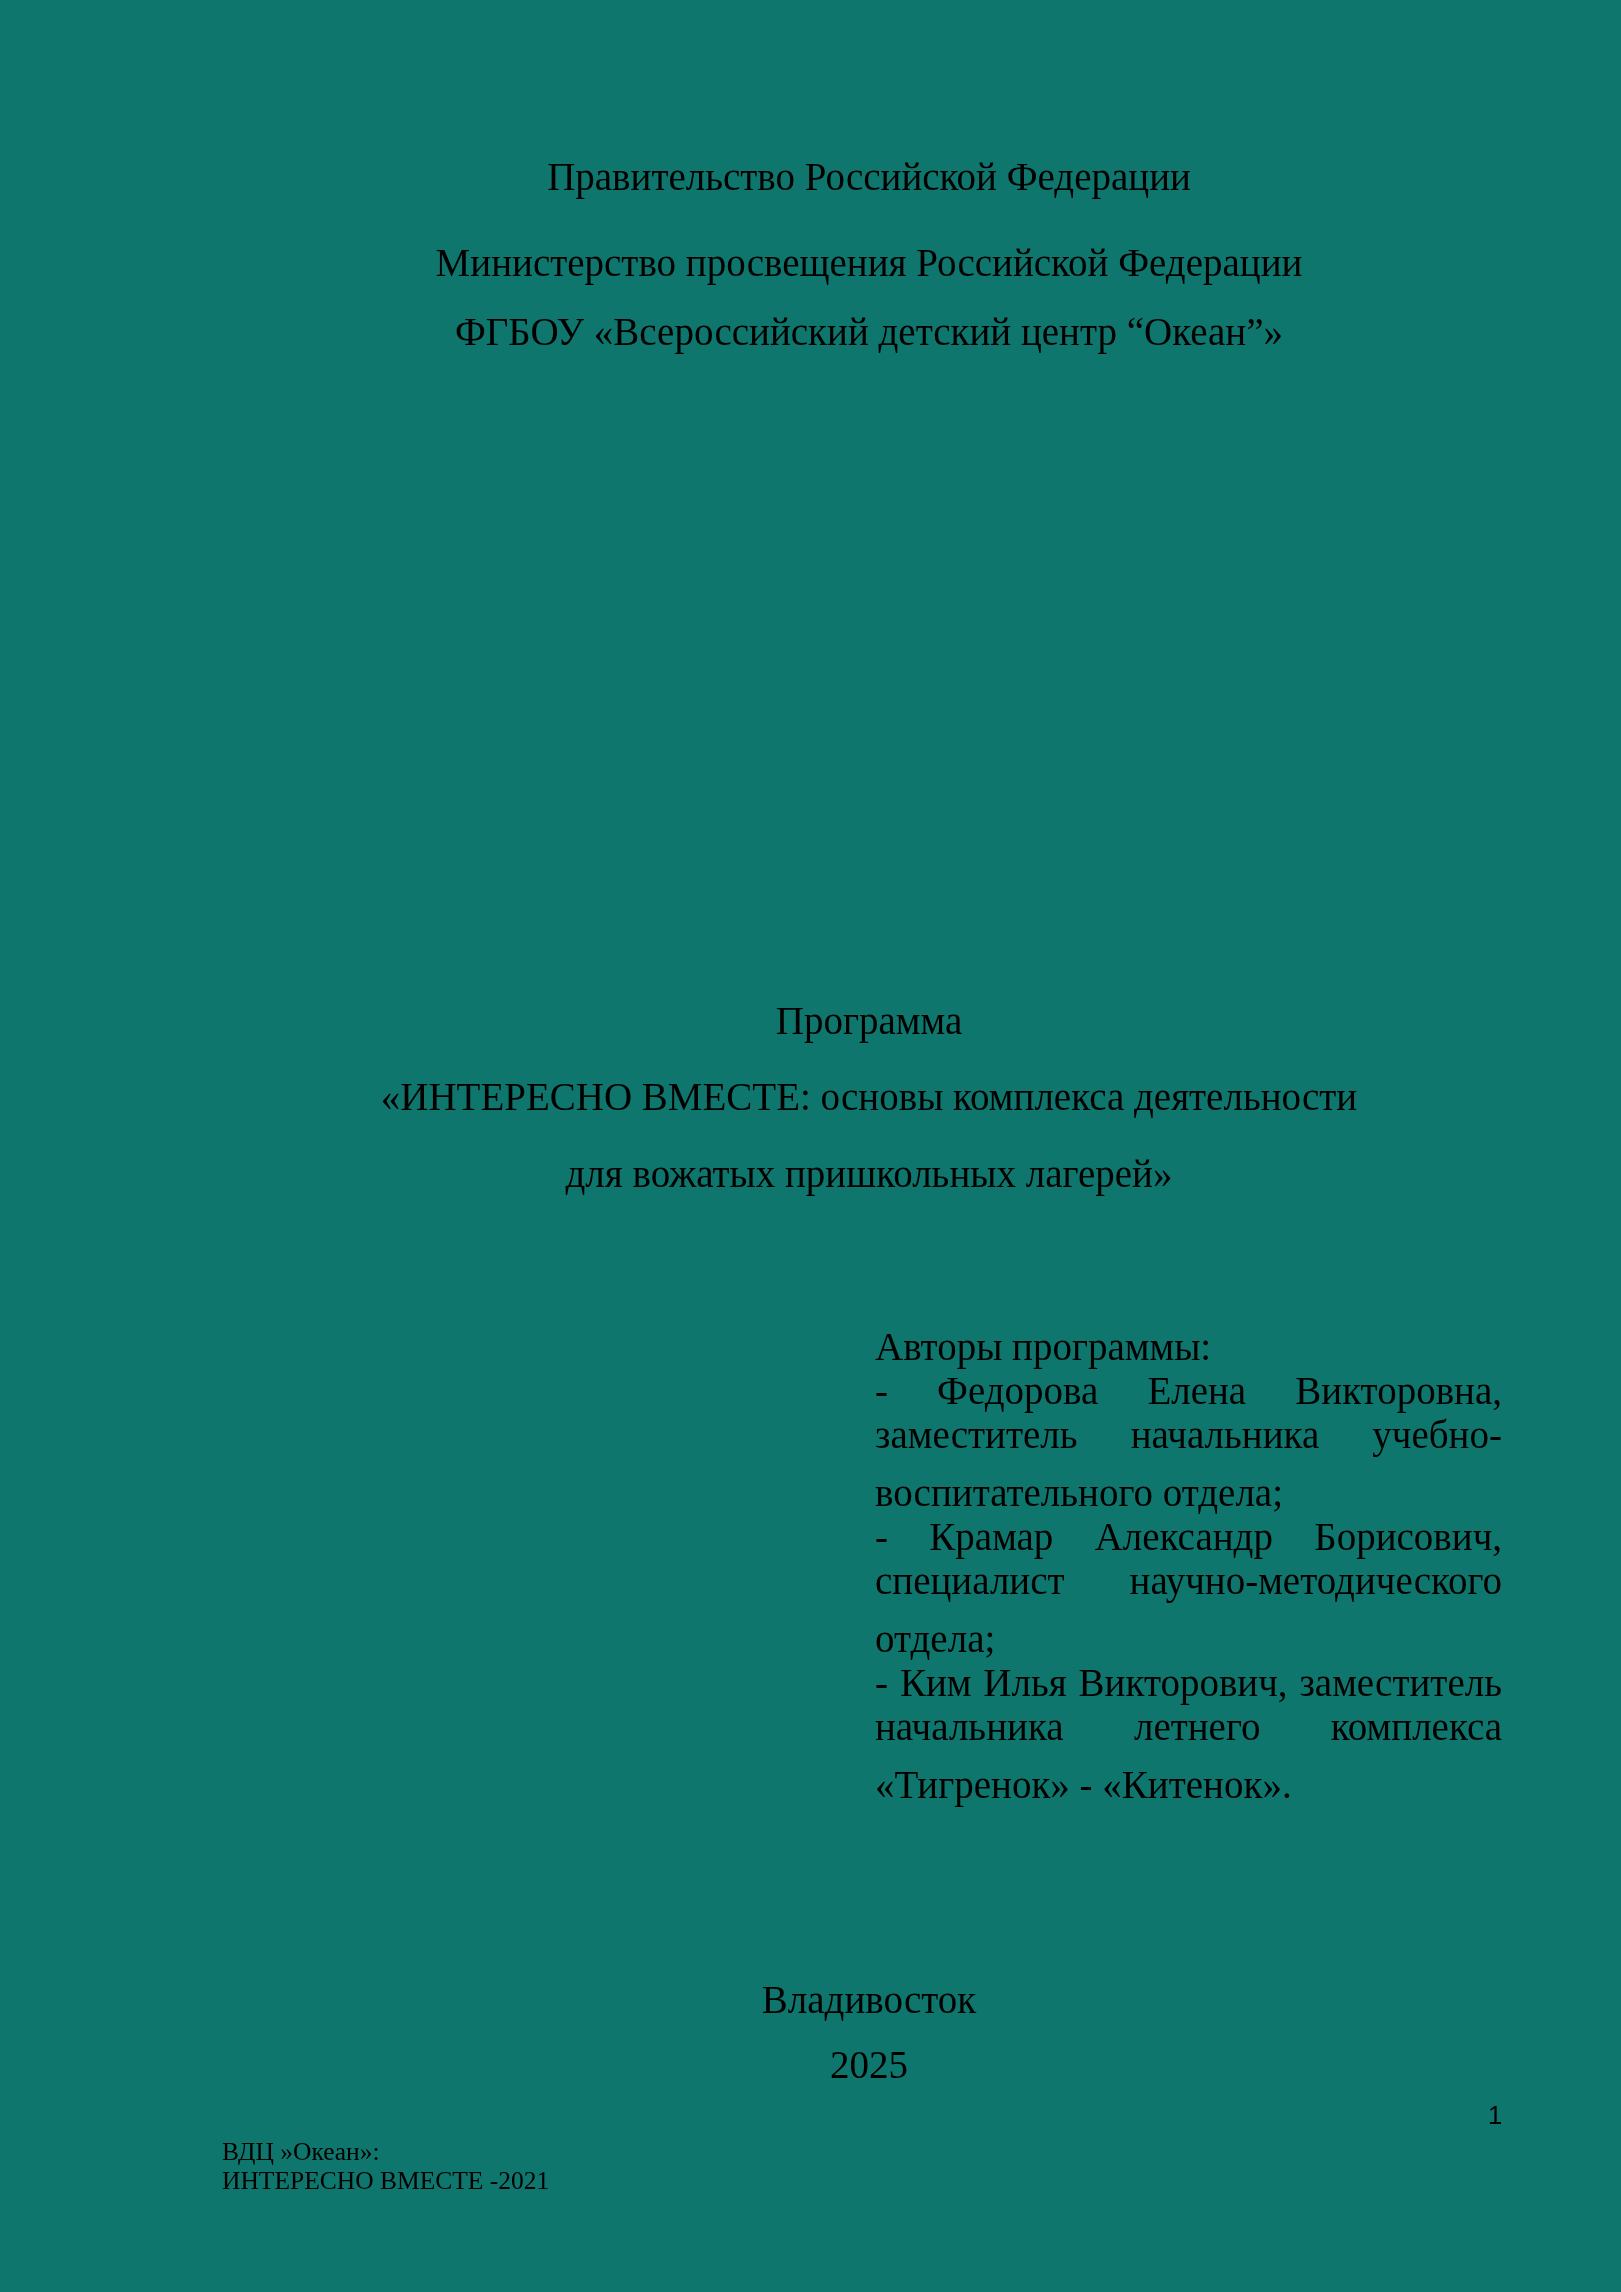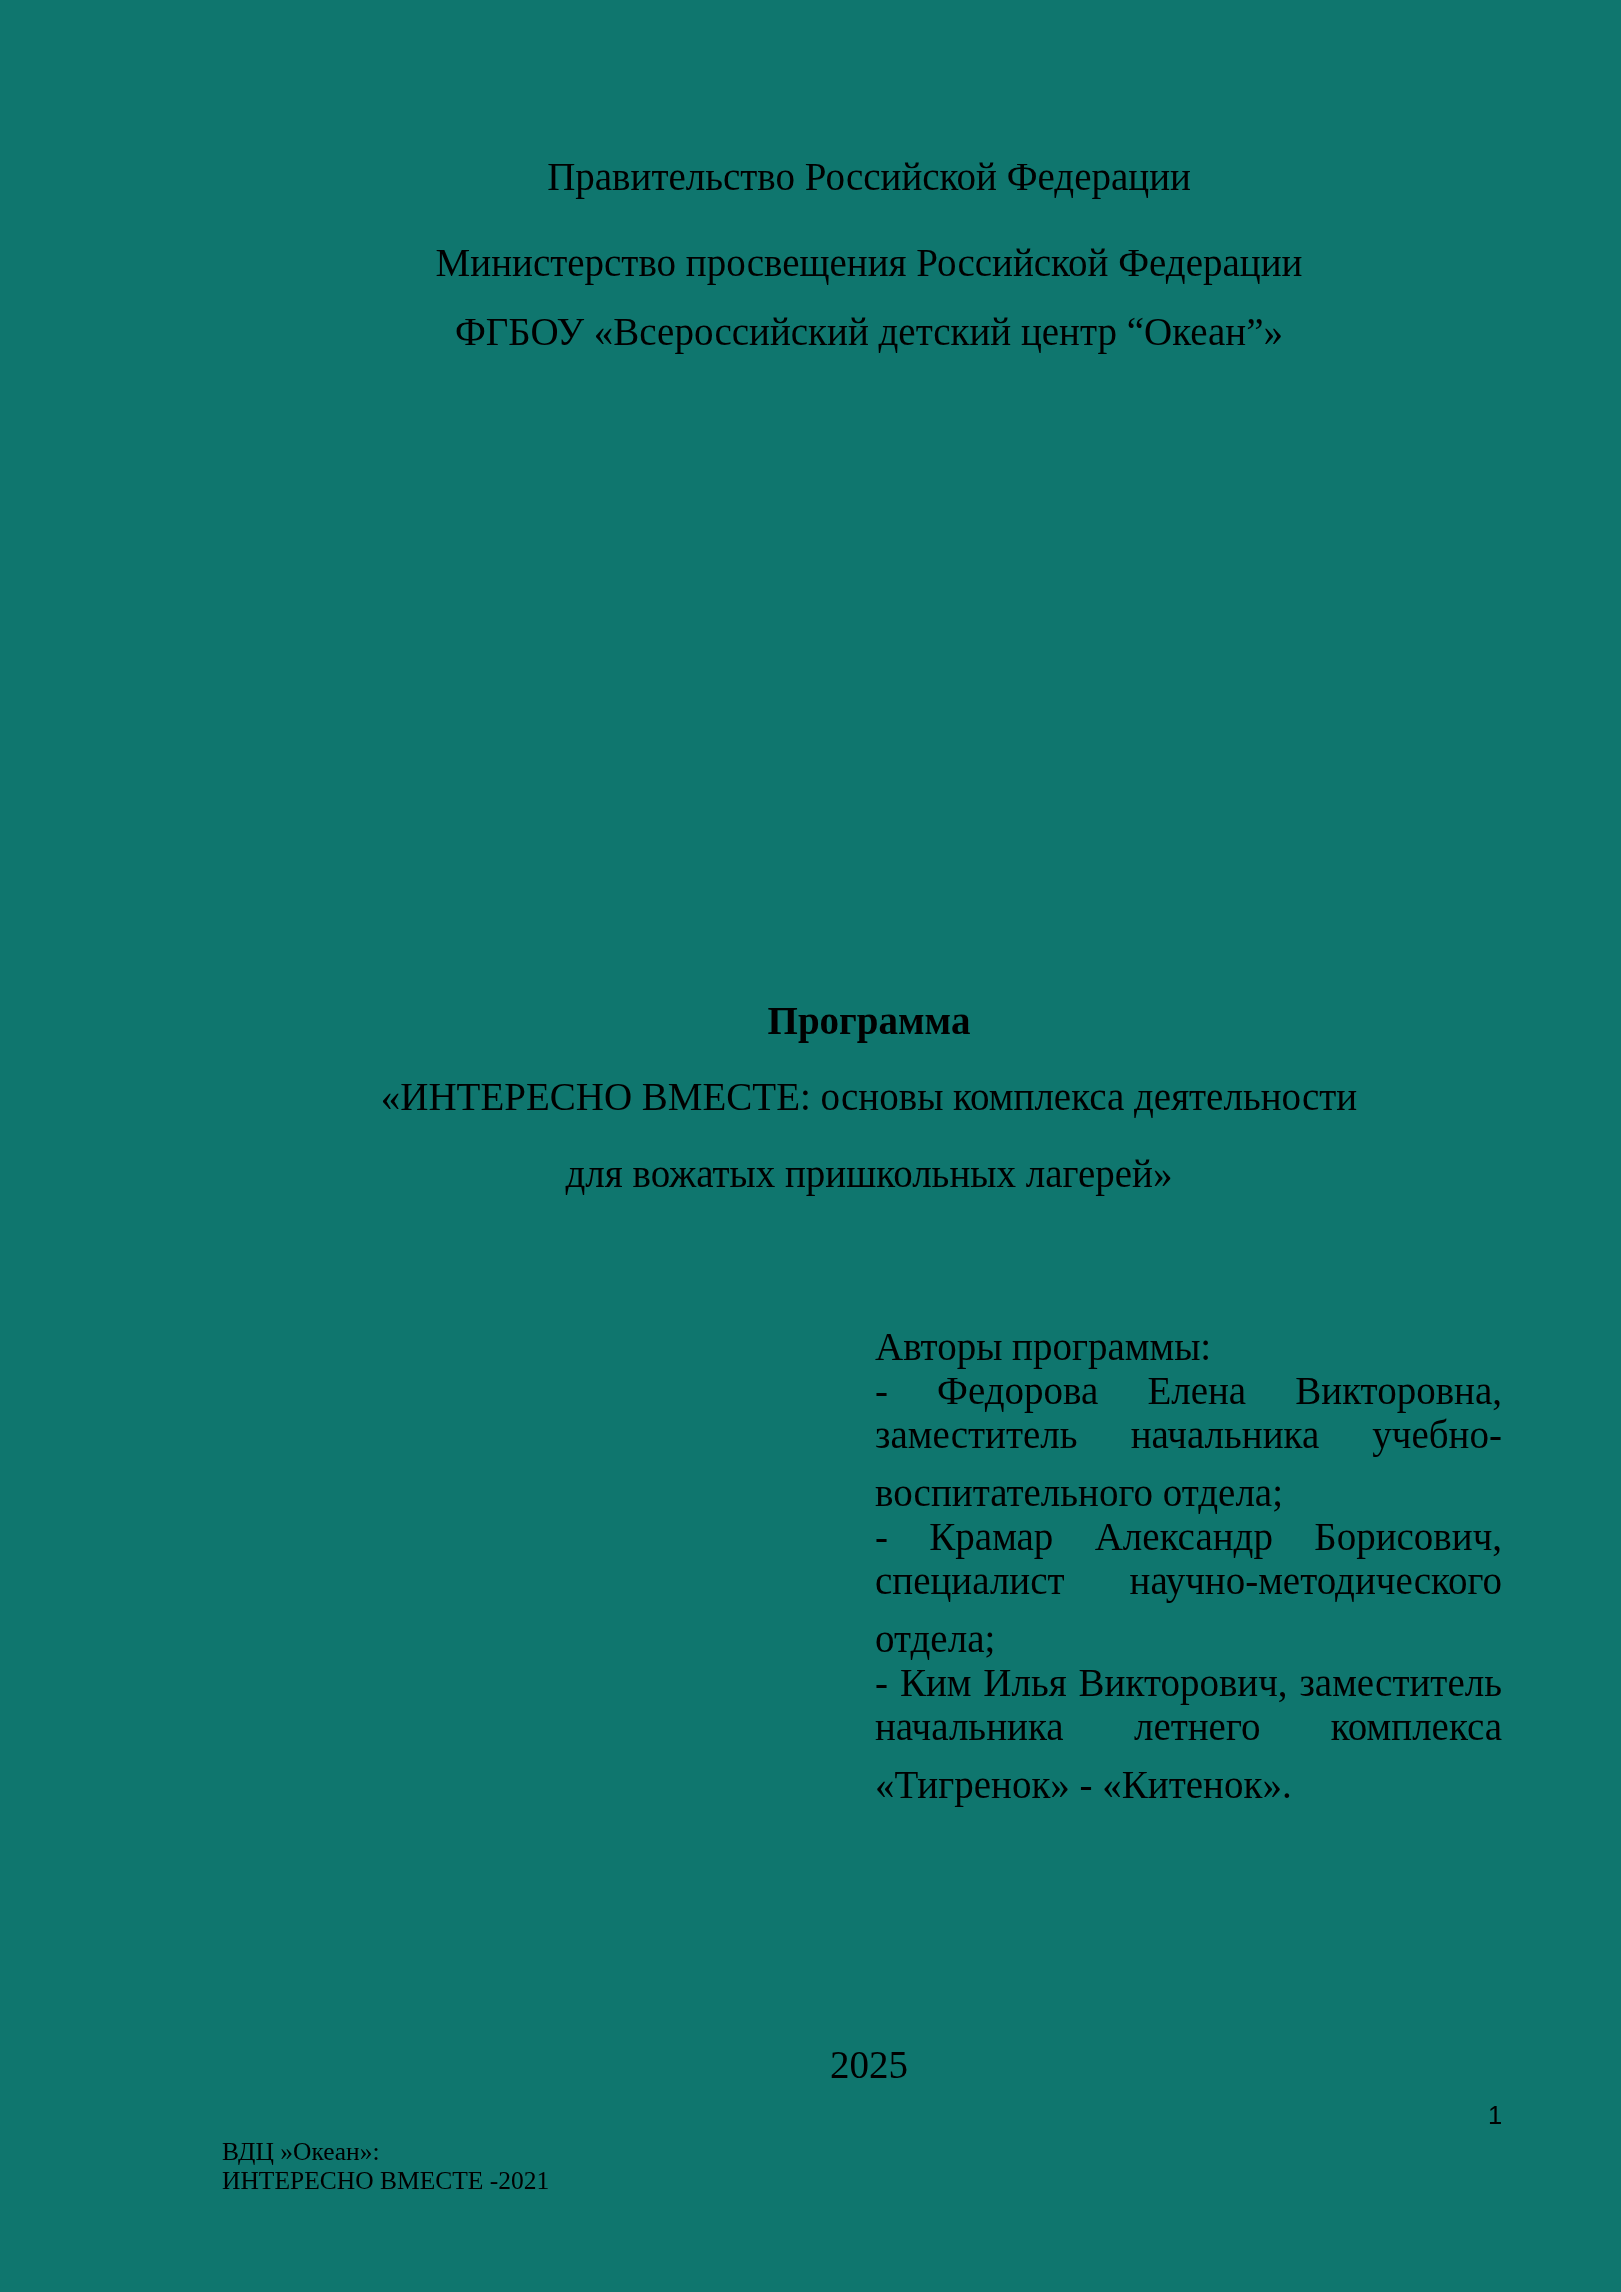--- a/index.html
+++ b/index.html
@@ -30,21 +30,21 @@
       font-size: 39px;
       line-height: 39px;
       white-space: nowrap;
     }
     
     .h1 { top: 157px; }
     .h2 { top: 235px; margin-top: 8px; }
     .h3 { top: 312px; }
 
     
-    .t1 { top: 1001px; font-weight: bold; }
+    .t1 { top: 1001px; }
     .t2 { top: 1077px; }
     .t3 { top: 1154px; }
 
     .authors {
       position: absolute;
       left: 875px;
       top: 1311px;
       width: 627px;
       font-size: 39px;
       line-height: 44px;
@@ -143,20 +143,21 @@
     <div class="line spread">
       <span>начальника</span>
       <span>летнего</span>
       <span>комплекса</span>
     </div>
     <div class="line left">
       <span>«Тигренок» - «Китенок».</span>
     </div>
   </div>
 
+  <div class="center-line c1">Владивосток</div>
   <div class="center-line c2">2025</div>
 
   <div class="page-number">1</div>
 
   <div class="footer">
     <div>ВДЦ »Океан»:</div>
     <div>ИНТЕРЕСНО ВМЕСТЕ -2021</div>
   </div>
 
 </div>

